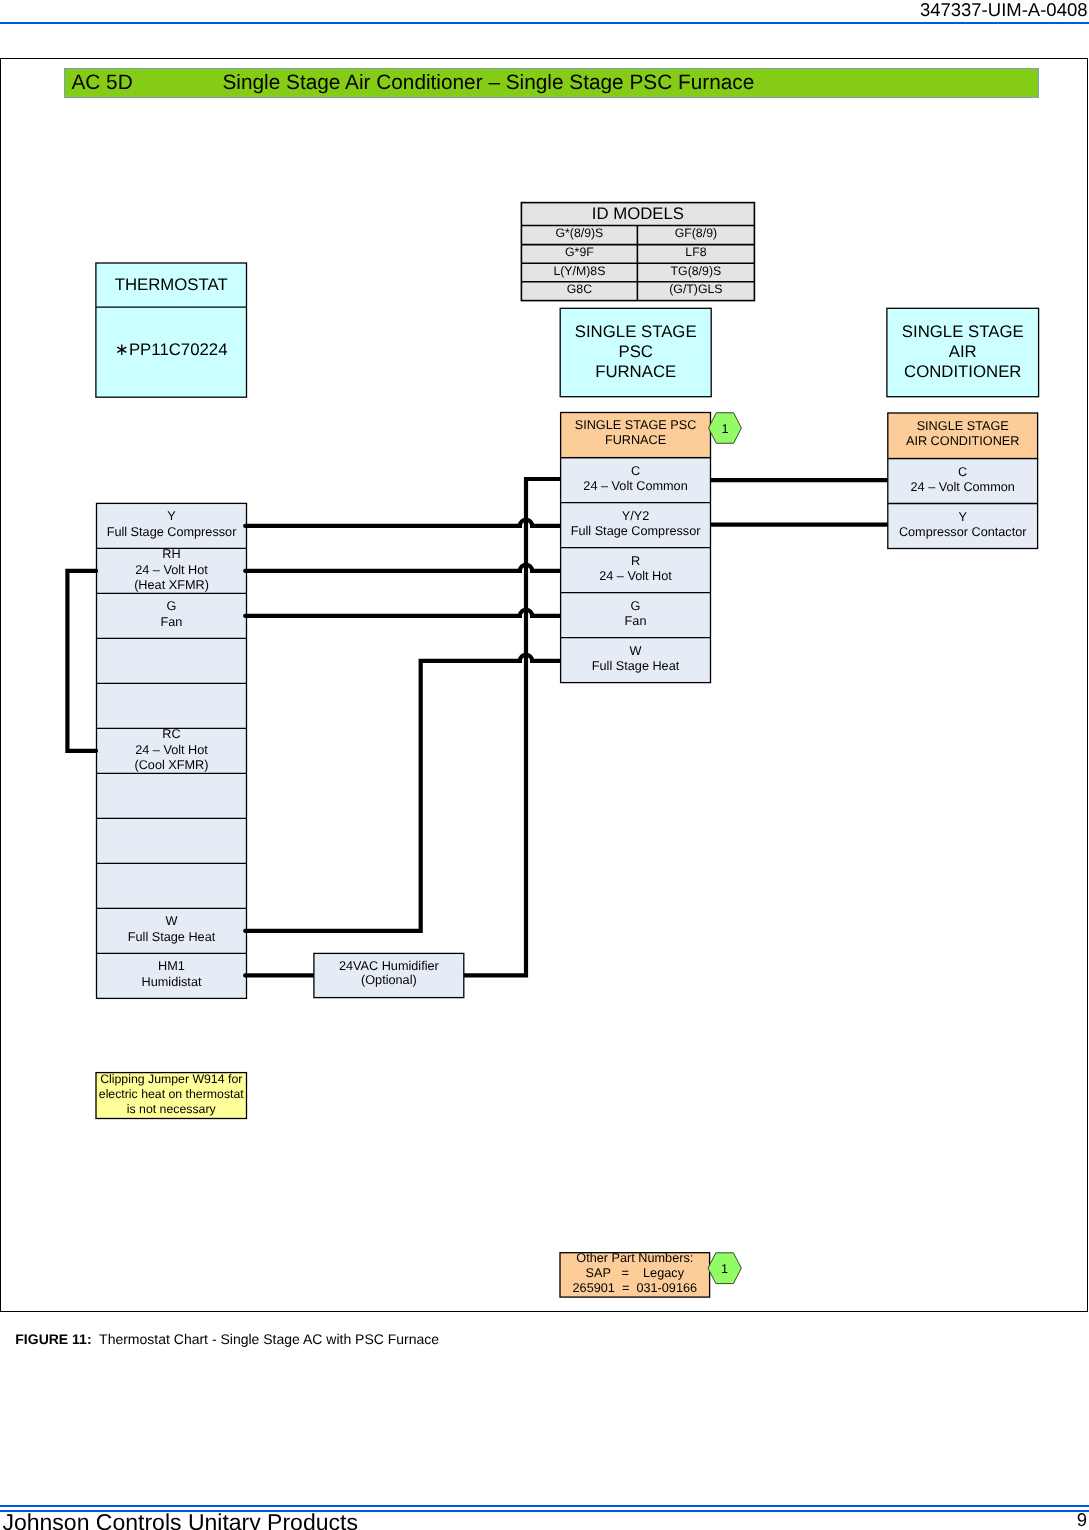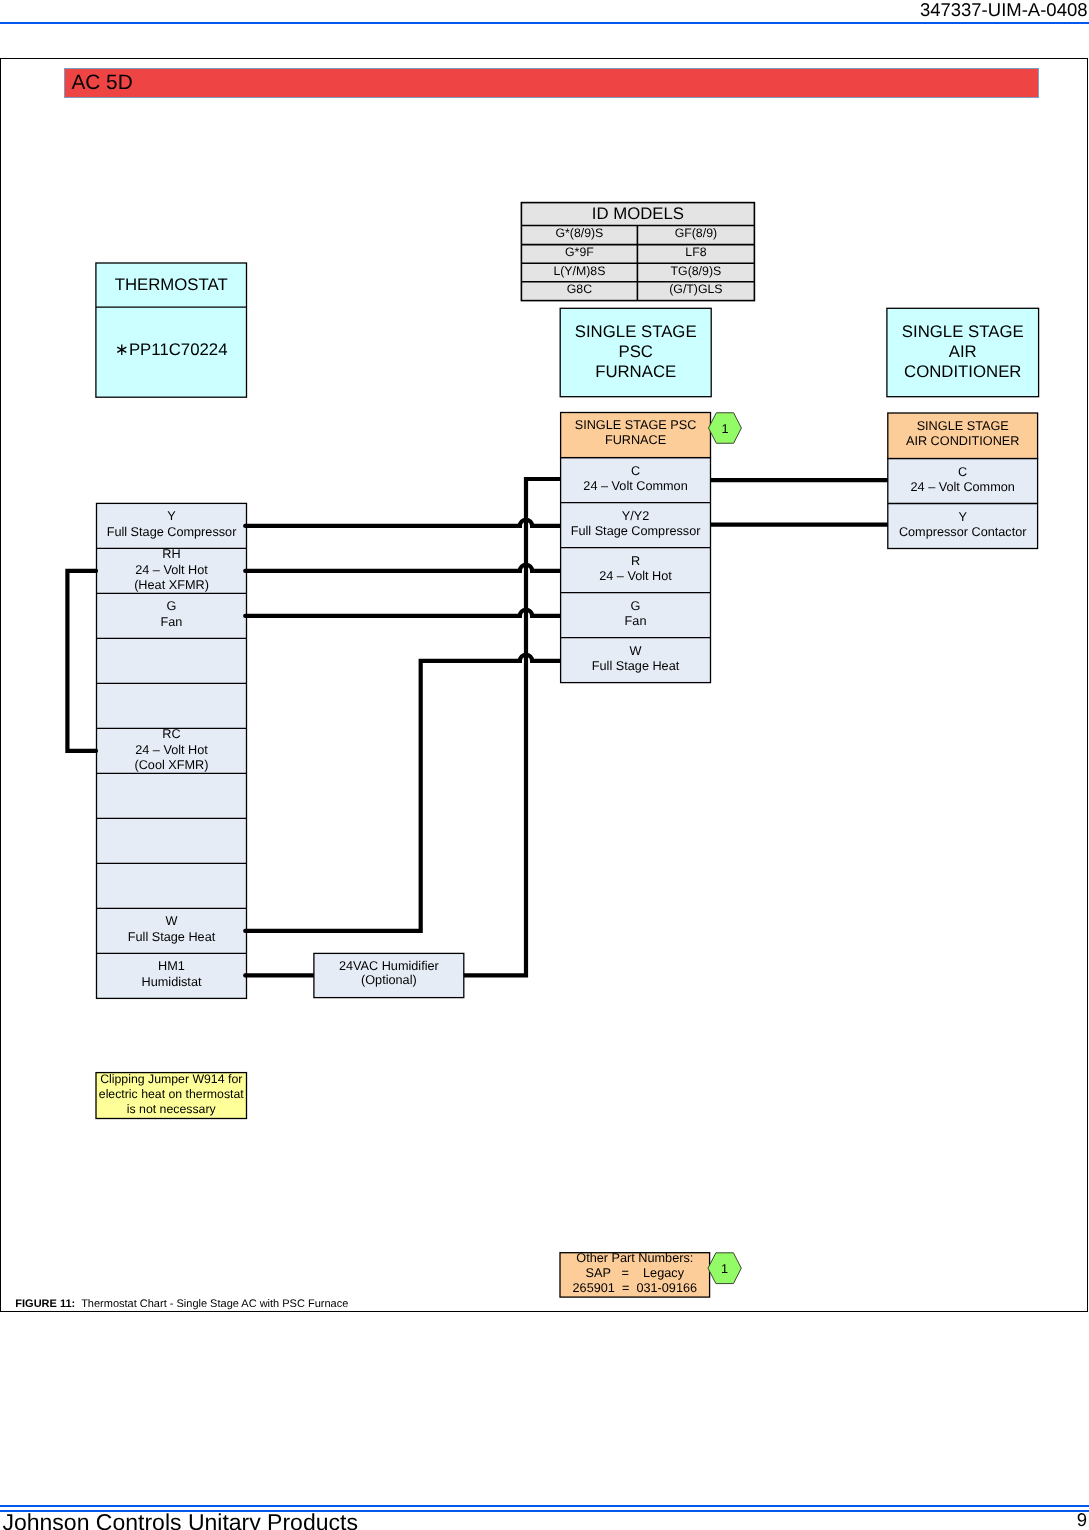--- a/index.html
+++ b/index.html
@@ -5,42 +5,43 @@
   html,body{margin:0;padding:0;background:#fff;}
   body{width:1089px;height:1530px;position:relative;font-family:"Liberation Sans",sans-serif;color:#000;-webkit-font-smoothing:antialiased;text-rendering:geometricPrecision;}
   .pg{position:absolute;left:0;top:0;width:1089px;height:1428px;}
   #doc-id{position:absolute;right:1.5px;top:-1px;font-size:18.5px;}
   #rule-top{position:absolute;left:0;right:0;top:21.8px;height:2.2px;background:#0058EE;}
   #rule-bot1{position:absolute;left:0;right:0;top:1504.5px;height:2.4px;background:#0058EE;}
   #rule-bot2{position:absolute;left:0;right:0;top:1509.8px;height:2.0px;background:#0058EE;}
   #footer-left{position:absolute;left:2.5px;top:1508.5px;font-size:23px;}
   #footer-page{position:absolute;right:2px;top:1508.5px;font-size:18.5px;}
   #frame{position:absolute;left:0px;top:58px;width:1088.3px;height:1253.6px;border:1.3px solid #000;box-sizing:border-box;}
-  #titlebox{position:absolute;left:63.6px;top:67.6px;width:975.2px;height:30.5px;border:1.8px solid #7B9DC0;box-sizing:border-box;background:#ef4444;}
+  #titlebox{position:absolute;left:63.6px;top:67.6px;width:975.2px;height:30.5px;border:1.8px solid #7B9DC0;box-sizing:border-box;background:#84cc16;}
   #titlebox .t1{position:absolute;left:6.8px;top:2.0px;font-size:20.8px;}
   #titlebox .t2{position:absolute;left:157.9px;top:2.0px;font-size:20.8px;}
-  #caption{position:absolute;left:15.3px;top:1298px;font-size:11px;white-space:nowrap;}
+  #caption{position:absolute;left:15.3px;top:1331px;font-size:14px;white-space:nowrap;}
   #caption b{font-weight:bold;}
   svg#diagram{position:absolute;left:0;top:0;width:1089px;height:1530px;}
   svg text{font-family:"Liberation Sans",sans-serif;fill:#000;}
   .t17{font-size:16.8px;}   
   .t14{font-size:12.7px;}   
   .t13{font-size:12.7px;}   
   .t12{font-size:12.3px;}   
 </style>
 </head>
 <body>
 
 <div class="pg">
   <div id="doc-id">347337-UIM-A-0408</div>
   <div id="rule-top"></div>
 
   <div id="frame"></div>
   <div id="titlebox">
     <span class="t1">AC 5D</span>
+    <span class="t2">Single Stage Air Conditioner – Single Stage PSC Furnace</span>
   </div>
 
   <svg id="diagram" viewBox="0 0 1089 1530">
 <g>
 <rect x="521.4" y="202.6" width="233.0" height="98.00000000000003" fill="#E4E4E4" stroke="#000" stroke-width="1.6"></rect>
 <line x1="521.4" y1="225.5" x2="754.4" y2="225.5" stroke="#000" stroke-width="1.6"></line>
 <line x1="521.4" y1="244.6" x2="754.4" y2="244.6" stroke="#000" stroke-width="1.6"></line>
 <line x1="521.4" y1="263.2" x2="754.4" y2="263.2" stroke="#000" stroke-width="1.6"></line>
 <line x1="521.4" y1="281.8" x2="754.4" y2="281.8" stroke="#000" stroke-width="1.6"></line>
 <line x1="637.4" y1="225.5" x2="637.4" y2="300.6" stroke="#000" stroke-width="1.6"></line>

